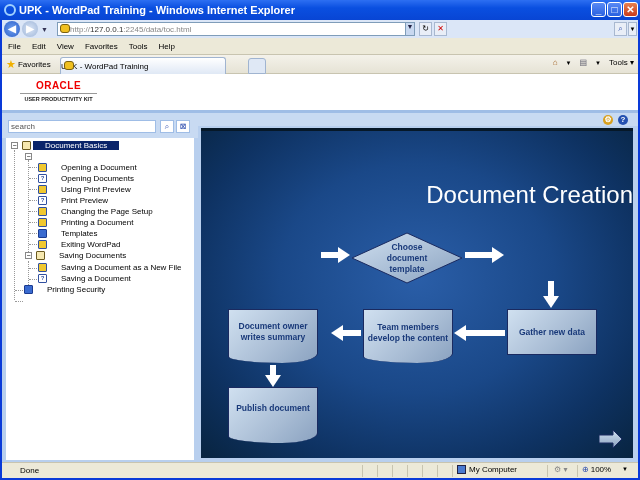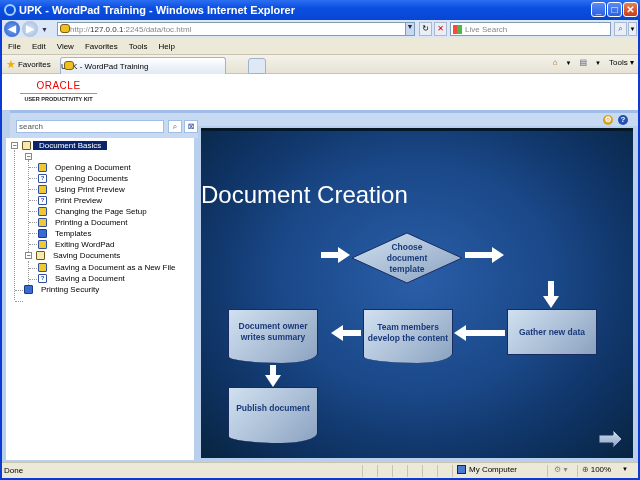--- a/index.html
+++ b/index.html
@@ -25,53 +25,53 @@
 .favbar{position:absolute;left:2px;top:54px;width:636px;height:20px;background:linear-gradient(#f4f2ea,#e6e3d5);border-top:1px solid #c8c4b0;border-bottom:1px solid #c8c4b0;font-size:8px;display:flex;align-items:center}
 .favbtn{display:flex;align-items:center;margin-left:4px;gap:2px}
 .star{color:#f0b000;font-size:11px}
 .tab{position:absolute;left:58px;top:2px;width:166px;height:17px;background:linear-gradient(#fff,#dfe8f5);border:1px solid #a0b4d0;border-bottom:none;border-radius:3px 3px 0 0;display:flex;align-items:center;}
 .tab .fav{position:absolute;left:3px;top:3px;width:10px;height:9px;background:#f0c020;border:1px solid #7a6010;border-radius:3px}
 .newtab{position:absolute;left:246px;top:3px;width:18px;height:16px;background:#dfe8f5;border:1px solid #a0b4d0;border-radius:3px 3px 0 0}
 .cmdbar{position:absolute;right:4px;top:3px;display:flex;gap:8px;align-items:center;font-size:8px}
 .page{position:absolute;left:2px;top:74px;width:636px;height:388px;background:#fff}
 .header{position:absolute;left:0;top:0;width:636px;height:36px;background:#fff}
 .oracle{position:absolute;left:18px;top:6px;width:77px;text-align:center}
-.oracle .o1{color:#e00;font-weight:normal;font-size:10px;letter-spacing:0.5px}
+.oracle .o1{color:#e00;font-weight:bold;font-size:10px;letter-spacing:0.5px}
 .oracle .line{height:1px;background:#999;margin:2px 0}
 .oracle .o2{font-size:5.5px;font-weight:bold;color:#222}
 .leftpane{position:absolute;left:0;top:36px;width:196px;height:352px;background:#b8cfee}
-.lefttool{position:absolute;left:8px;top:0;width:196px;height:28px;background:#c8daf2;border-top:3px solid #9fbde6}
+.lefttool{position:absolute;left:0;top:0;width:196px;height:28px;background:#c8daf2;border-top:3px solid #9fbde6}
 .sinput{position:absolute;left:6px;top:7px;width:148px;height:13px;background:#fff;border:1px solid #9fbde6;font-size:8px;color:#555;padding-left:2px;line-height:11px}
 .sbtn{position:absolute;top:7px;width:14px;height:13px;background:#fff;border:1px solid #9fbde6;font-size:8px;color:#24a;text-align:center;line-height:11px}
 .tree{position:absolute;left:4px;top:28px;width:188px;height:322px;background:#fff;font-size:8px}
 .node{position:absolute;height:11px;display:flex;align-items:center;white-space:nowrap;color:#000}
-.node .lbl{padding:0 6px}
+.node .lbl{padding:0 12px}
 .node.sel .lbl{background:#0a246a;color:#fff}
 .pm{position:absolute;width:7px;height:7px;border:1px solid #888;font-size:7px;line-height:5px;text-align:center;color:#000;background:#fff}
 .ic{width:9px;height:9px;margin-right:2px;display:inline-block;border:1px solid #335;border-radius:1px}
 .ic.book{background:#f6e8b0;border-color:#6b5a20}
 .ic.topic{background:#f0c830;border-color:#3050a0}
 .ic.q{background:#fff;border-color:#3050a0;font-size:6px;line-height:7px;text-align:center;color:#3050a0;font-weight:bold}
 .ic.doc{background:#3a6bd0;border-color:#1a3a90}
 .vline{position:absolute;border-left:1px dotted #999}
 .hline{position:absolute;border-top:1px dotted #999;width:8px}
 .rightpane{position:absolute;left:196px;top:36px;width:440px;height:352px;background:#b8cfee}
 .righttool{position:absolute;left:0;top:0;width:440px;height:16px;background:#c8daf2;border-top:3px solid #9fbde6}
 .ricons{position:absolute;right:10px;top:2px;display:flex;gap:5px}
 .ricons span{width:10px;height:10px;border-radius:50%;font-size:8px;line-height:10px;text-align:center;color:#fff;font-weight:bold}
 .slide{position:absolute;left:3px;top:18px;width:432px;height:330px;background:radial-gradient(ellipse at 50% 45%,#2a5ea8 0%,#1a4888 45%,#0e3262 75%,#082440 100%);border-top:3px solid #061828}
-.stitle{position:absolute;left:0;top:50px;width:100%;text-align:left;color:#fff;font-size:24px}
+.stitle{position:absolute;left:0;top:50px;width:100%;text-align:right;color:#fff;font-size:24px}
 .box{position:absolute;background:linear-gradient(135deg,#d0e0f0,#a8bcd4 60%,#8aa2c0);border:1px solid #1a2a60;color:#1a3a7a;font-weight:bold;font-size:8.5px;text-align:center;display:flex;align-items:center;justify-content:center;line-height:11px}
 .box.wave{border-bottom:none;border-radius:0 0 40% 60% / 0 0 18% 12%}
 .diamond{position:absolute}
 .arrow{position:absolute;background:#fff}
 .ahead{position:absolute;width:0;height:0}
 .nextarrow{position:absolute;right:10px;bottom:10px;width:24px;height:18px}
 .statusbar{position:absolute;left:2px;top:462px;width:636px;height:16px;background:#ece9d8;border-top:1px solid #c8c4b0;font-size:8px;display:flex;align-items:center}
-.statusbar .done{margin-left:2px}
+.statusbar .done{margin-left:18px}
 .seg{position:absolute;top:2px;height:12px;border-left:1px solid #c8c4b0}
 </style>
 </head>
 <body>
 
 <div class="titlebar">
   <span class="ie"></span>
   <span>UPK - WordPad Training - Windows Internet Explorer</span>
   <div class="winbtns">
     <span>_</span>
@@ -86,24 +86,20 @@
   <span class="navdd">▼</span>
   <div class="url">
     <span class="fav"></span>
     <span>http://</span>
       <b>127.0.0.1</b>
       <span>:2245/data/toc.html</span>
   </div>
   <span class="urldd">▼</span>
   <span class="ib" style="left:417px">↻</span>
   <span class="ib" style="left:432px;color:#c00">✕</span>
-  <div class="search">
-    <span class="logo"></span>
-    <span>Live Search</span>
-  </div>
   <span class="ib" style="left:612px;color:#24a">⌕</span>
   <span class="ib" style="left:626px;width:9px;font-size:6px">▼</span>
 </div>
 
 <div class="menubar">
   <span>File</span>
   <span>Edit</span>
   <span>View</span>
   <span>Favorites</span>
   <span>Tools</span>

